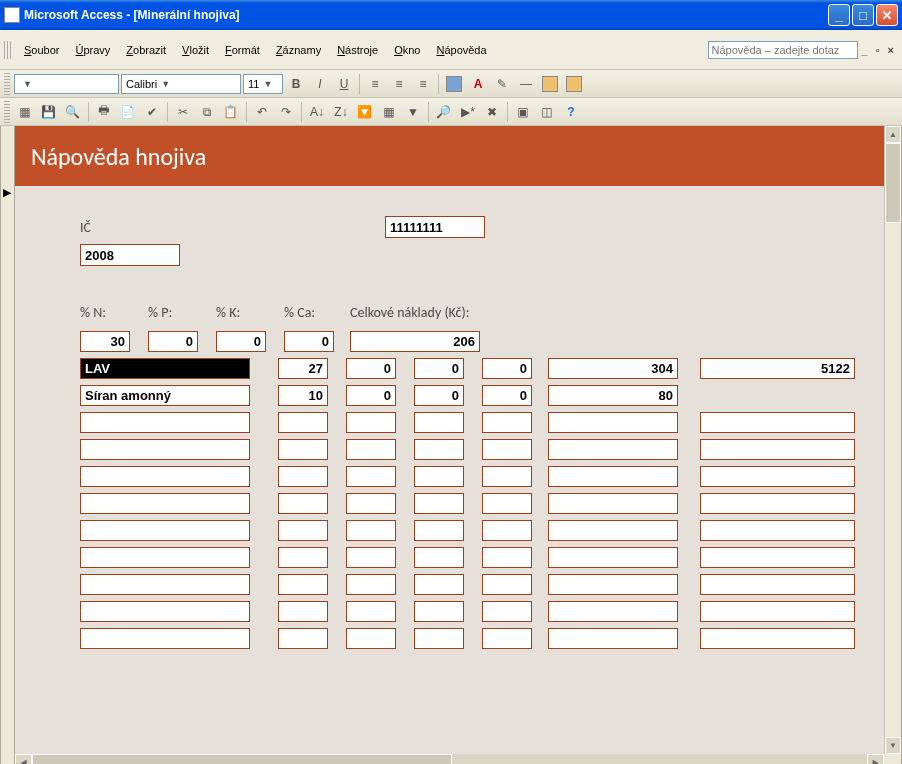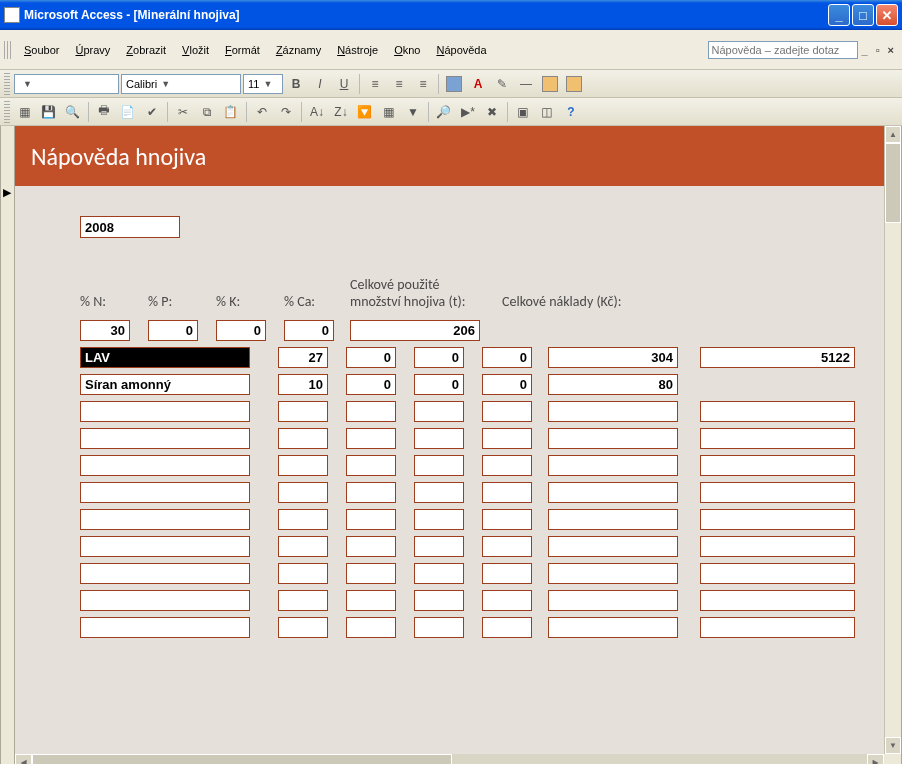--- a/index.html
+++ b/index.html
@@ -185,29 +185,32 @@
 <div class="form-outer">
   <div class="rec-selector">
     <div class="marker">▶</div>
   </div>
   <div class="form-scroll">
     <div class="form-header">
       <span>Nápověda hnojiva</span>
     </div>
     <div class="form-body">
       <div class="form-row-top">
+        <label>IČ</label>
+        <input value="11111111" style="">
+      </div>
+      <div class="form-row-top">
         <input value="2008" style="">
       </div>
 
       <div class="grid-head">
         <div class="col c-n">% N:</div>
         <div class="col c-p">% P:</div>
         <div class="col c-k">% K:</div>
         <div class="col c-ca">% Ca:</div>
-        <div class="col c-qty">Celkové použité množství hnojiva (t):</div>
         <div class="col c-cost">Celkové náklady (Kč):</div>
       </div>
       <div id="grid-rows">
           <div class="grid-row">
             <input type="text" class="c-n num" value="30" style="">
             <input type="text" class="c-p num" value="0" style="">
             <input type="text" class="c-k num" value="0" style="">
             <input type="text" class="c-ca num" value="0" style="">
             <input type="text" class="c-qty num" value="206" style="">
           </div>

